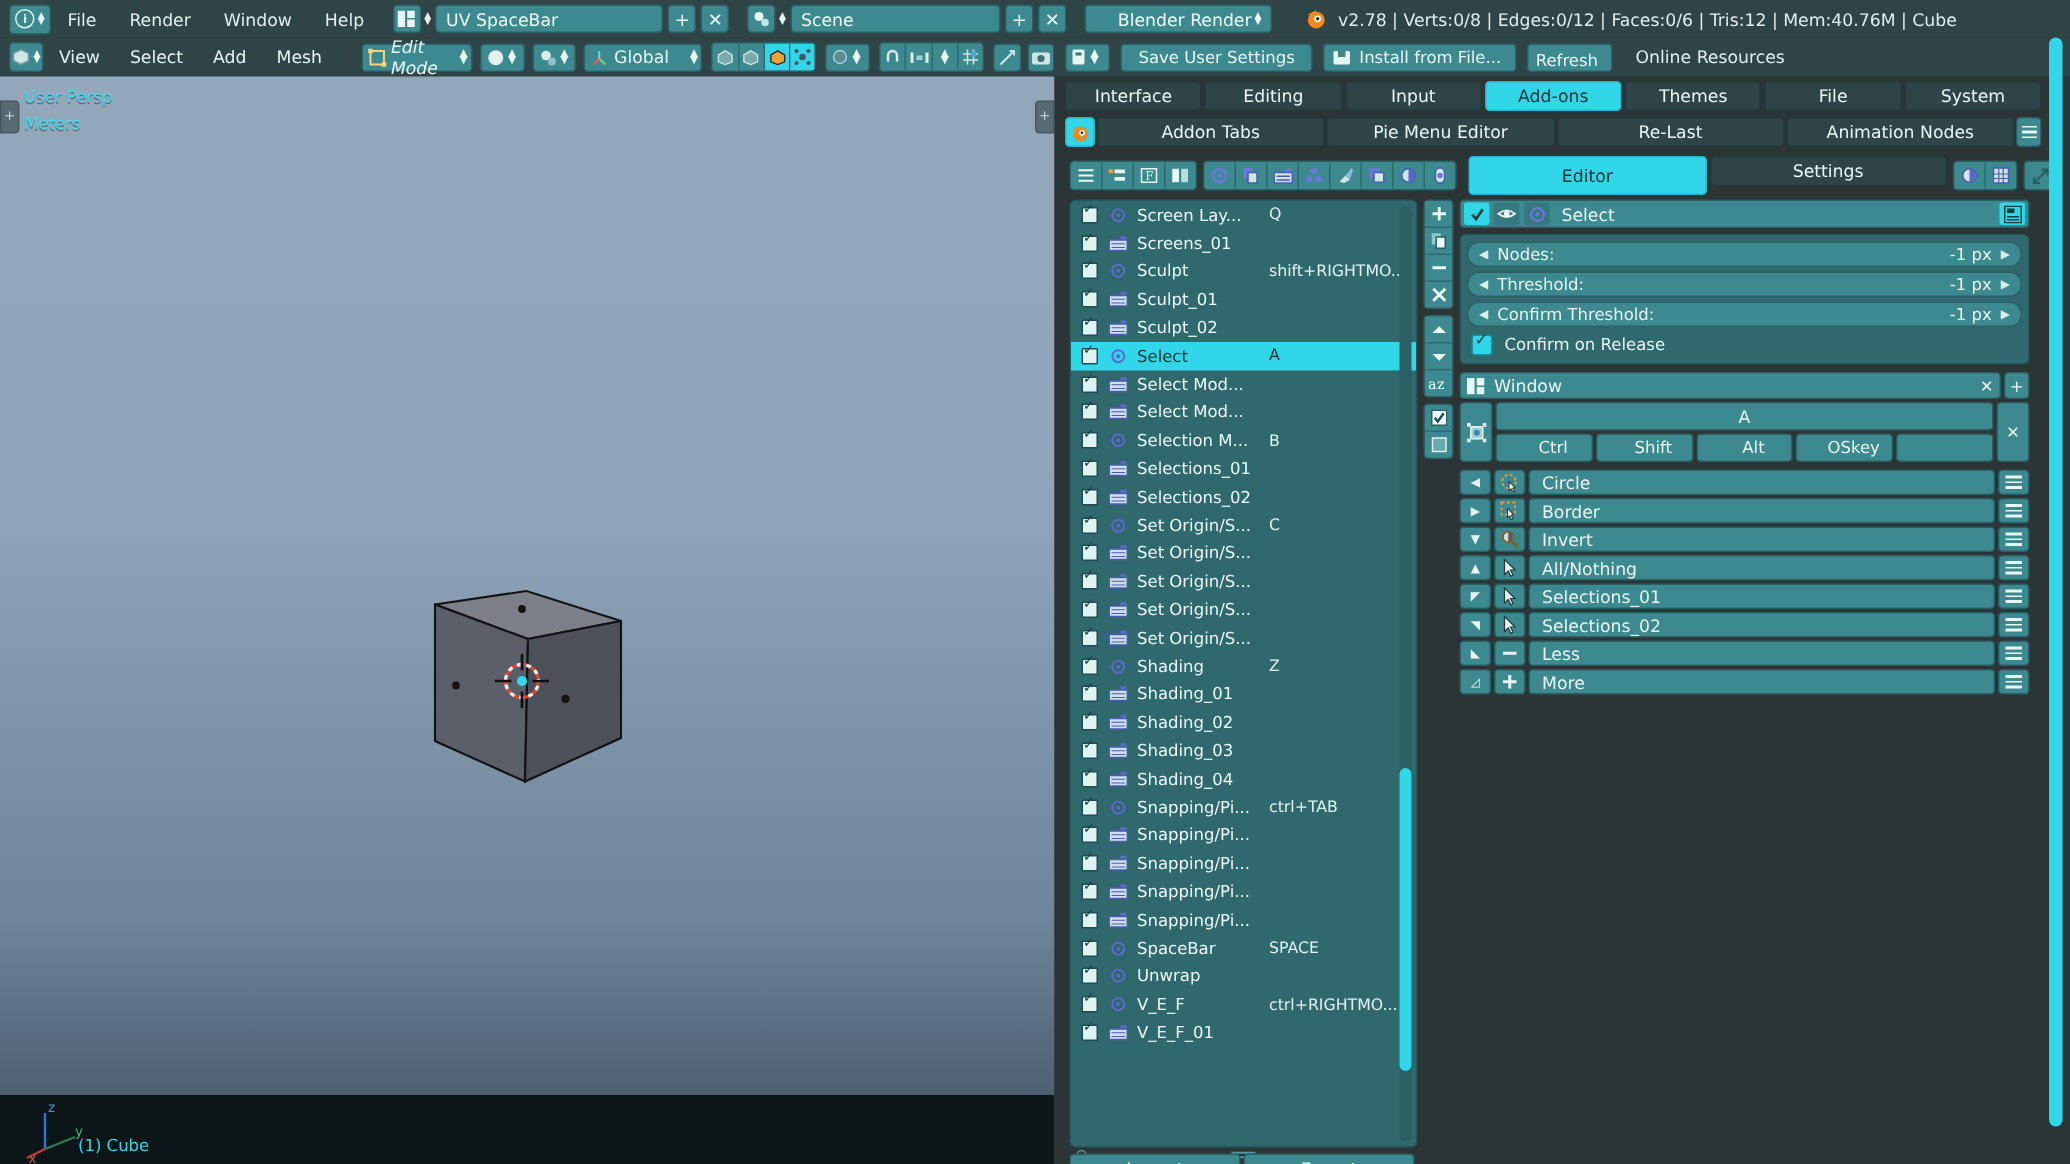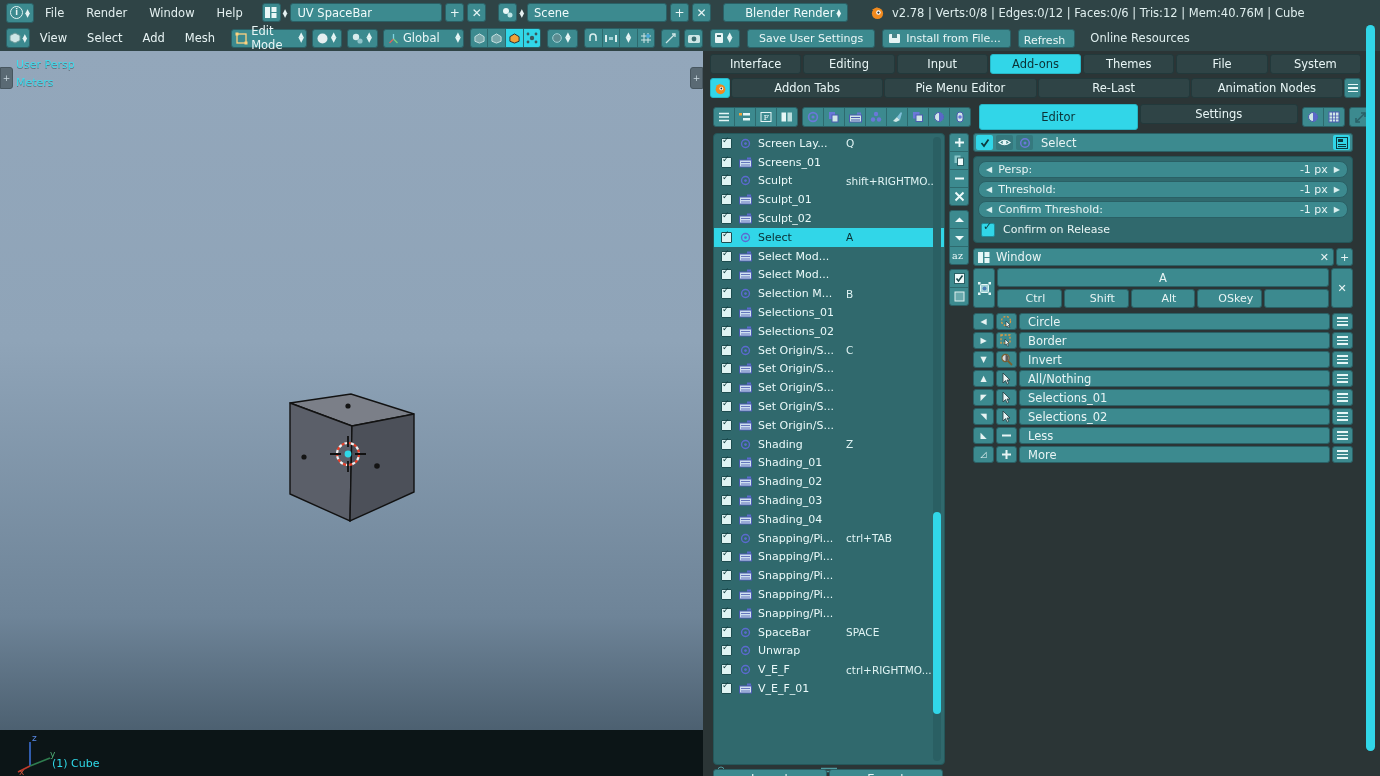--- a/index.html
+++ b/index.html
@@ -236,21 +236,21 @@
       <span class="tinyupdn">
           <span>▲</span>
           <span>▼</span>
         </span>
     </div>
     <div class="menu">View</div>
     <div class="menu">Select</div>
     <div class="menu">Add</div>
     <div class="menu">Mesh</div>
 
-    <div class="spin" style="width:90px;height:19px;margin-left:6px;">
+    <div class="spin" style="width:90px;height:19px;margin-left:16px;font-style:italic;">
       <svg width="13" height="13" viewBox="0 0 13 13" style="margin:0 3px;">
         <rect x="2" y="2" width="9" height="9" fill="none" stroke="#ffd27f" stroke-width="1.3"></rect>
         <rect x="0.5" y="0.5" width="3" height="3" fill="#ffd27f"></rect>
           <rect x="9.5" y="9.5" width="3" height="3" fill="#ffd27f"></rect>
       </svg>
       <span style="flex:1;font-size:11.5px;">Edit Mode</span>
       <span class="arrowcol">
           <span>▲</span>
           <span>▼</span>
         </span>
@@ -965,21 +965,21 @@
               <rect x="2" y="2" width="5" height="3" fill="#0c3b40"></rect>
               <path d="M2 7.5 H10 M2 9.5 H10" stroke="#0c3b40"></path>
             </svg>
         </div>
       </div>
 
       <div class="propbox">
         <div class="slider">
           <span class="arw">◀</span>
           <div class="mid">
-            <span>Persp:</span>
+            <span>Nodes:</span>
             <span>-1 px</span>
           </div>
           <span class="arw">▶</span>
         </div>
         <div class="slider">
           <span class="arw">◀</span>
           <div class="mid">
             <span>Threshold:</span>
             <span>-1 px</span>
           </div>

